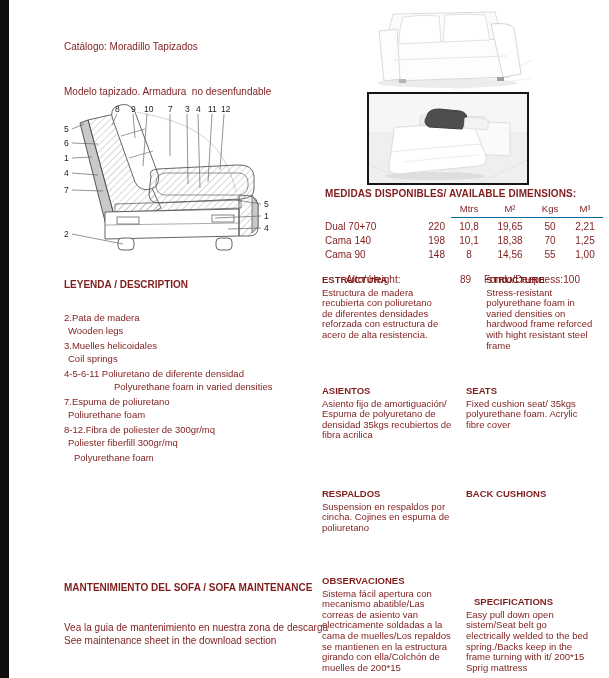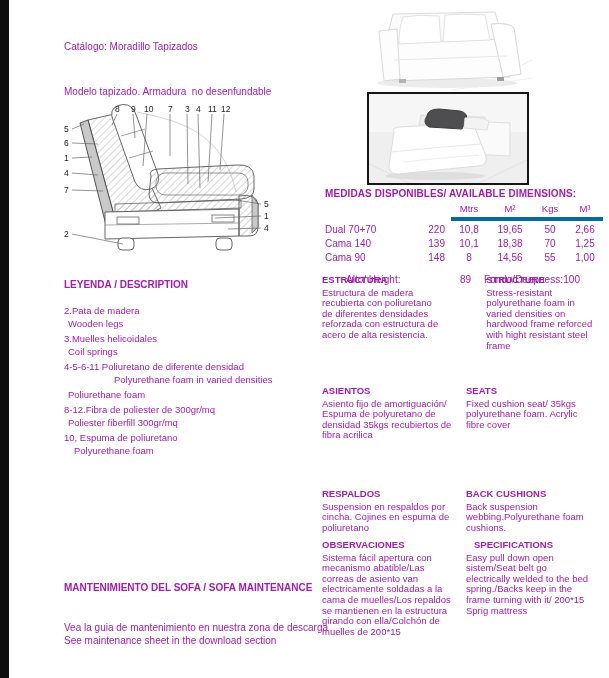--- a/index.html
+++ b/index.html
@@ -1,65 +1,65 @@
 <!DOCTYPE html>
 <html><head>
 <meta charset="utf-8">
 <style>
   html,body { margin:0; padding:0; background:#ffffff; }
   .page {
     position:relative; width:609px; height:678px; background:#ffffff;
-    font-family:"Liberation Sans", sans-serif; color:#a21caf; overflow:hidden;
+    font-family:"Liberation Sans", sans-serif; color:#7f1d1d; overflow:hidden;
   }
   .edge-strip { position:absolute; left:0; top:0; width:9px; height:678px; background:#0e0e0e; }
 
   .hdr { position:absolute; left:64px; top:9px; font-size:10px; line-height:15px; white-space:pre; }
 
   .photo1 { position:absolute; left:357px; top:0; width:175px; height:90px; }
   .photo2 { position:absolute; left:367px; top:92px; width:158px; height:89px;
             border:2px solid #161616; background:#f1f1f1; }
 
   .diagram { position:absolute; left:55px; top:96px; width:235px; height:160px; }
   .diagram text { font-family:"Liberation Sans", sans-serif; font-size:8.5px; fill:#222; }
 
   .dims { position:absolute; left:325px; top:188px; width:268px; }
   .dims-title { font-weight:bold; font-size:10px; letter-spacing:0.1px; }
   .dims-grid { display:grid; grid-template-columns:86px 40px 36px 46px 34px 36px;
                font-size:10px; line-height:14px; margin-top:3px; }
   .dg-cell { text-align:center; }
-  .dg-h { text-align:center; border-bottom:4px solid #0369a1; padding-bottom:1px; font-size:9.5px; }
+  .dg-h { text-align:center; border-bottom:1px solid #0369a1; padding-bottom:1px; font-size:9.5px; }
   .dg-h-empty { border-bottom:none; }
   .dg-name { text-align:left; }
   .dg-w { text-align:right; padding-right:6px; }
   .dims-grid .sp { height:2px; grid-column:1 / -1; }
 
   .alto-row { position:absolute; left:322px; top:274px; width:272px; height:14px; font-size:10px;margin-left:24px; }
   .alto-row span { position:absolute; top:0; }
   .alto-label { left:0; }
   .alto-val { left:90px; width:35px; text-align:right; }
   .fondo-label { left:138px; }
   .fondo-val { left:198px; width:36px; text-align:right; }
 
   .legend { position:absolute; left:64px; top:278px; width:232px; font-size:9.5px; line-height:13px; }
-  .legend-title { font-weight:bold; font-size:10px; margin-bottom:13px; }
+  .legend-title { font-weight:bold; font-size:10px; margin-bottom:20px; }
   .legend-item { margin-bottom:2px; }
   .li-en { padding-left:4px; }
   .legend-item.ind-big .li-en { padding-left:50px; }
   .legend-item.ind-med .li-en { padding-left:10px; }
 
   .section { position:absolute; left:322px; width:276px; display:flex; gap:12px;
              font-size:9.5px; line-height:10.6px; }
   .sec-es { width:132px; }
   .sec-en { width:126px; }
   .sec-title { font-weight:bold; margin-bottom:2px; }
   .sec-title.indent { padding-left:8px; }
   .sec-structure { top:275px;gap:47px; }
   .sec-seats { top:386px; }
   .sec-backs { top:489px; }
-  .sec-observ { top:540px; }
+  .sec-observ { top:576px;align-items:flex-end; }
 
   .maint { position:absolute; left:64px; top:581px; width:300px; font-size:10px; line-height:13px; }
   .maint-title { font-weight:bold; margin-bottom:27px; }
 </style>
 </head>
 <body>
 
 <div class="page">
 
   <div class="edge-strip"></div>
@@ -188,23 +188,23 @@
       <div class="dg-h">Mtrs</div>
       <div class="dg-h">M²</div>
       <div class="dg-h">Kgs</div>
       <div class="dg-h">M³</div>
       <div class="sp"></div>
       <div class="dg-name">Dual 70+70</div>
       <div class="dg-w">220</div>
       <div class="dg-cell">10,8</div>
       <div class="dg-cell">19,65</div>
       <div class="dg-cell">50</div>
-      <div class="dg-cell">2,66</div>
+      <div class="dg-cell">2,21</div>
       <div class="dg-name">Cama 140</div>
-      <div class="dg-w">139</div>
+      <div class="dg-w">198</div>
       <div class="dg-cell">10,1</div>
       <div class="dg-cell">18,38</div>
       <div class="dg-cell">70</div>
       <div class="dg-cell">1,25</div>
       <div class="dg-name">Cama 90</div>
       <div class="dg-w">148</div>
       <div class="dg-cell">8</div>
       <div class="dg-cell">14,56</div>
       <div class="dg-cell">55</div>
       <div class="dg-cell">1,00</div>
@@ -226,28 +226,28 @@
     </div>
     <div class="legend-item">
       <div class="li-es">3.Muelles helicoidales</div>
       <div class="li-en">Coil springs</div>
     </div>
     <div class="legend-item ind-big">
       <div class="li-es">4-5-6-11 Poliuretano de diferente densidad</div>
       <div class="li-en">Polyurethane foam in varied densities</div>
     </div>
     <div class="legend-item">
+      <div class="li-es">7.Espuma de poliuretano</div>
       <div class="li-en">Poliurethane foam</div>
     </div>
     <div class="legend-item">
       <div class="li-es">8-12.Fibra de poliester de 300gr/mq</div>
       <div class="li-en">Poliester fiberfill 300gr/mq</div>
     </div>
     <div class="legend-item ind-med">
-      <div class="li-es">10, Espuma de poliuretano</div>
       <div class="li-en">Polyurethane foam</div>
     </div>
   </div>
 
   <div class="section sec-structure">
     <div class="sec-es">
       <div class="sec-title">ESTRUCTURA</div>
       <div>Estructura de madera recubierta con poliuretano de diferentes densidades reforzada con estructura de acero de alta resistencia.</div>
     </div>
     <div class="sec-en">
@@ -267,21 +267,20 @@
     </div>
   </div>
 
   <div class="section sec-backs">
     <div class="sec-es">
       <div class="sec-title">RESPALDOS</div>
       <div>Suspension en respaldos por cincha. Cojines en espuma de poliuretano</div>
     </div>
     <div class="sec-en">
       <div class="sec-title">BACK CUSHIONS</div>
-      <div>Back suspension webbing.Polyurethane foam cushions.</div>
     </div>
   </div>
 
   <div class="section sec-observ">
     <div class="sec-es">
       <div class="sec-title">OBSERVACIONES</div>
       <div>Sistema fácil apertura con mecanismo abatible/Las correas de asiento van electricamente soldadas a la cama de muelles/Los repaldos se mantienen en la estructura girando con ella/Colchón de muelles de 200*15</div>
     </div>
     <div class="sec-en">
       <div class="sec-title indent">SPECIFICATIONS</div>

